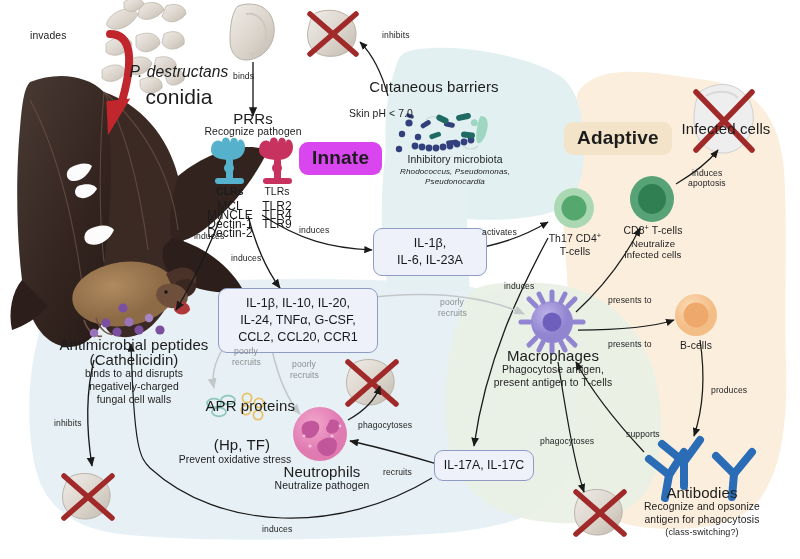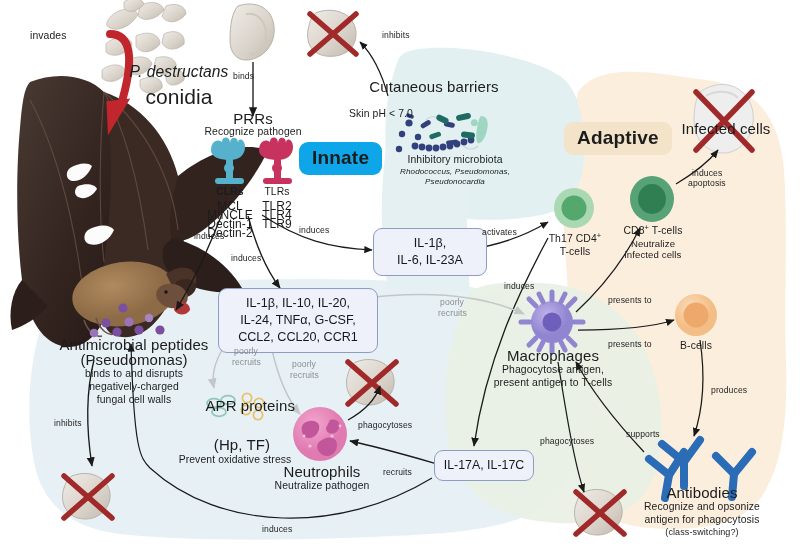--- a/index.html
+++ b/index.html
@@ -390,21 +390,21 @@
   <div class="lbl t-sub" style="left:207px;top:186px;width:46px;font-weight:bold;">CLRs</div>
   <div class="lbl t-sub" style="left:254px;top:186px;width:46px;">TLRs</div>
   <div class="lbl t-tiny" style="left:207px;top:200px;width:46px;">MCL</div>
   <div class="lbl t-tiny" style="left:207px;top:209px;width:46px;">MINCLE</div>
   <div class="lbl t-tiny" style="left:207px;top:218px;width:46px;">Dectin-1</div>
   <div class="lbl t-tiny" style="left:207px;top:227px;width:46px;">Dectin-2</div>
   <div class="lbl t-tiny" style="left:254px;top:200px;width:46px;">TLR2</div>
   <div class="lbl t-tiny" style="left:254px;top:209px;width:46px;">TLR4</div>
   <div class="lbl t-tiny" style="left:254px;top:218px;width:46px;">TLR9</div>
 
-  <div class="sectionchip" style="left:299px;top:142px;background:#0ea5e9;">Innate</div>
+  <div class="sectionchip" style="left:299px;top:142px;background:#d946ef;">Innate</div>
 
   <div class="lbl t-head" style="left:349px;top:79px;width:170px;">Cutaneous barriers</div>
   <div class="lbl t-sub" style="left:331px;top:108px;width:100px;">Skin pH &lt; 7.0</div>
   <div class="lbl t-sub" style="left:388px;top:154px;width:134px;">Inhibitory microbiota</div>
   <div class="lbl sp-name" style="left:388px;top:167px;width:134px;">Rhodococcus, Pseudomonas,</div>
   <div class="lbl sp-name" style="left:388px;top:177px;width:134px;">Pseudonocardia</div>
 
   <div class="sectionchip" style="left:564px;top:122px;background:#f3e3c9;">Adaptive</div>
 
   <div class="lbl t-head" style="left:663px;top:121px;width:126px;">Infected cells</div>
@@ -438,21 +438,21 @@
     <div>IL-24, TNFα, G-CSF,</div>
     <div>CCL2, CCL20, CCR1</div>
   </div>
 
   <div class="lbl t-edge-grey" style="left:400px;top:298px;">poorly</div>
   <div class="lbl t-edge-grey" style="left:398px;top:309px;">recruits</div>
 
   <div class="lbl t-edge" style="left:504px;top:282px;">induces</div>
 
   <div class="lbl t-head" style="left:42px;top:337px;width:184px;">Antimicrobial peptides</div>
-  <div class="lbl t-head" style="left:42px;top:352px;width:184px;">(Pseudomonas)</div>
+  <div class="lbl t-head" style="left:42px;top:352px;width:184px;">(Cathelicidin)</div>
   <div class="lbl t-sub" style="left:42px;top:368px;width:184px;">binds to and disrupts</div>
   <div class="lbl t-sub" style="left:42px;top:381px;width:184px;">negatively-charged</div>
   <div class="lbl t-sub" style="left:42px;top:394px;width:184px;">fungal cell walls</div>
 
   <div class="lbl t-edge-grey" style="left:194px;top:347px;">poorly</div>
   <div class="lbl t-edge-grey" style="left:192px;top:358px;">recruits</div>
   <div class="lbl t-edge-grey" style="left:252px;top:360px;">poorly</div>
   <div class="lbl t-edge-grey" style="left:250px;top:371px;">recruits</div>
 
   <div class="lbl t-edge" style="left:54px;top:419px;">inhibits</div>

